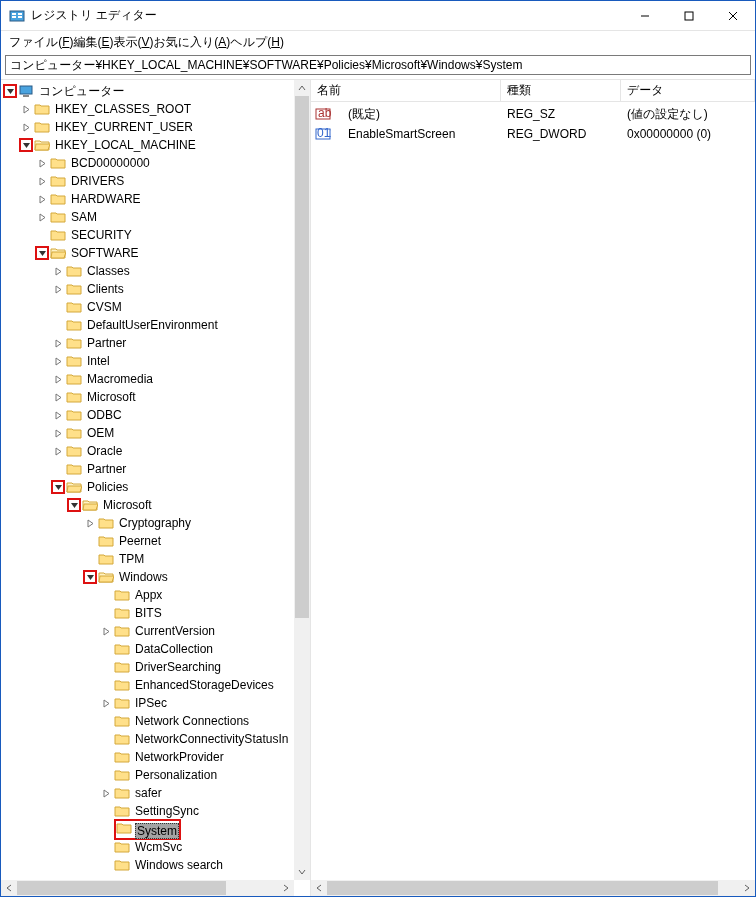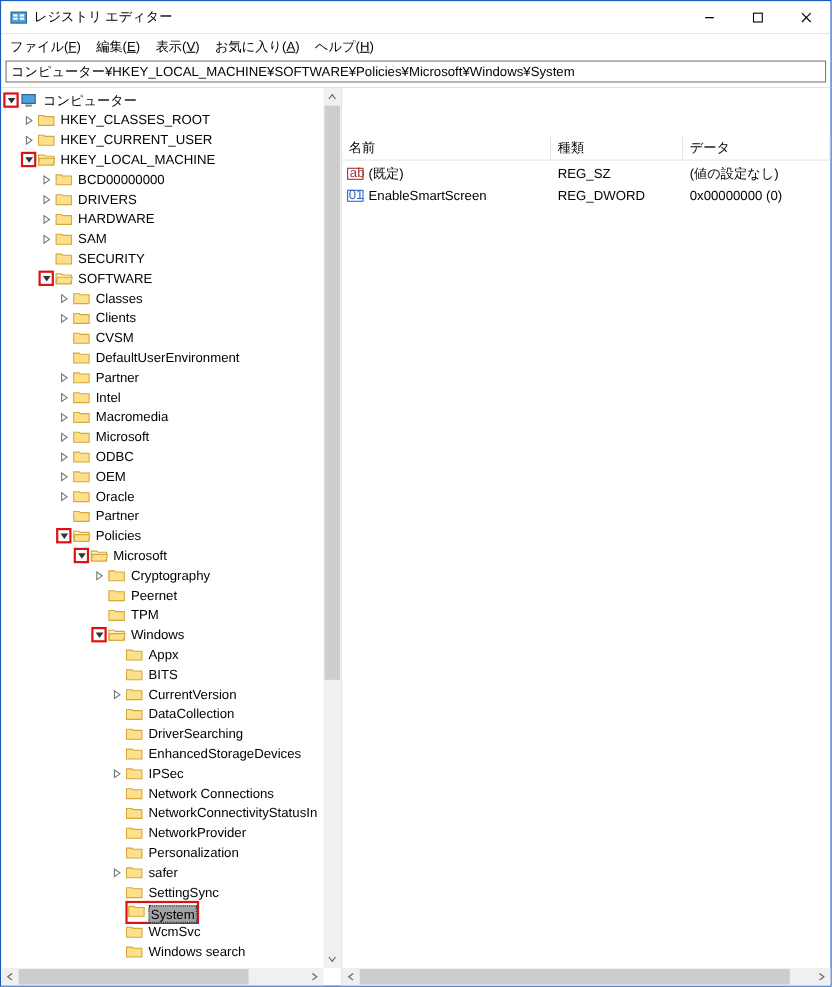--- a/index.html
+++ b/index.html
@@ -1,21 +1,21 @@
 <!DOCTYPE html>
 <html><head>
 <meta charset="utf-8">
 <style>
 * { box-sizing: border-box; margin: 0; padding: 0; font-family: "Yu Gothic UI", "Meiryo", sans-serif; font-size: 12px; }
 body { background: #fff; width: 756px; height: 897px; border: 1px solid #185abd; overflow: hidden; }
 .titlebar { display: flex; align-items: center; height: 30px; padding-left: 8px; border-bottom: 1px solid #e5e5e5; justify-content: space-between; }
 .titlebar .app-icon { width: 16px; height: 16px; margin-right: 6px; }
 .titlebar .title { flex: 1; }
 .titlebar .win-btn { width: 44px; height: 30px; display: flex; align-items: center; justify-content: center; }
-.menubar { display: flex; gap: 14px; padding: 2px 8px; height: 22px; align-items: center; }
+.menubar { display: flex; padding: 2px 8px; height: 22px; align-items: center; }
 .menubar span u { text-decoration: underline; }
 .addressbar { margin: 2px 4px 4px; border: 1px solid #7a7a7a; padding: 1px 4px; height: 20px; line-height: 16px; white-space: nowrap; overflow: hidden; }
 .content { display: flex; height: calc(100% - 30px - 22px - 26px); border-top: 1px solid #e5e5e5; position: relative; }
 .tree-pane { width: 310px; border-right: 1px solid #e5e5e5; position: relative; overflow: hidden; }
 .tree { padding: 2px 0 2px 2px; height: calc(100% - 16px); overflow: hidden; }
 .tree-row { display: flex; align-items: center; height: 18px; white-space: nowrap; }
 .indent { display: inline-block; }
 .expander { width: 14px; height: 14px; display: inline-flex; align-items: center; justify-content: center; margin-right: 1px; }
 .expander svg { width: 9px; height: 9px; }
 .expander.placeholder { visibility: hidden; }
@@ -26,26 +26,26 @@
 .highlight-box { border: 2px solid #d11; padding: 0; }
 .hscroll { position: absolute; bottom: 0; left: 0; right: 0; height: 16px; background: #f0f0f0; display: flex; align-items: center; }
 .hscroll .arrow { width: 16px; height: 16px; display: flex; align-items: center; justify-content: center; background: #f0f0f0; }
 .hscroll .track { flex: 1; height: 16px; background: #f0f0f0; position: relative; }
 .hscroll .thumb { position: absolute; top: 1px; height: 14px; background: #cdcdcd; }
 .vscroll { position: absolute; top: 0; right: 0; bottom: 16px; width: 16px; background: #f0f0f0; display: flex; flex-direction: column; }
 .vscroll .arrow { width: 16px; height: 16px; display: flex; align-items: center; justify-content: center; }
 .vscroll .track { flex: 1; width: 16px; position: relative; }
 .vscroll .thumb { position: absolute; left: 1px; width: 14px; background: #cdcdcd; }
 .value-pane { flex: 1; position: relative; }
-.value-header { display: flex; border-bottom: 1px solid #e5e5e5; height: 22px; align-items: center; margin-top: 44px; }
+.value-header { display: flex; border-bottom: 1px solid #e5e5e5; height: 22px; align-items: center; }
 .value-header .col { padding: 2px 6px; border-right: 1px solid #e5e5e5; }
 .value-rows { padding-top: 2px; }
 .value-row { display: flex; height: 20px; align-items: center; }
 .value-row .c1 { display: flex; align-items: center; padding-left: 4px; }
-.value-row .vicon { width: 16px; height: 16px; margin-right: 4px; display: inline-flex; align-items: center; justify-content: flex-start; }
+.value-row .vicon { width: 16px; height: 16px; margin-right: 17px; display: inline-flex; align-items: center; justify-content: flex-start; }
 .tree-pane-inner { position: absolute; top:0; left:0; right:16px; bottom:0; }
 </style>
 </head>
 <body>
 
 <div class="titlebar">
   <span class="app-icon">
     <svg viewBox="0 0 16 16">
         <rect x="1" y="3" width="14" height="10" fill="#4aa3df" stroke="#2a5b86"></rect>
         <rect x="3" y="5" width="4" height="2" fill="#fff"></rect>

